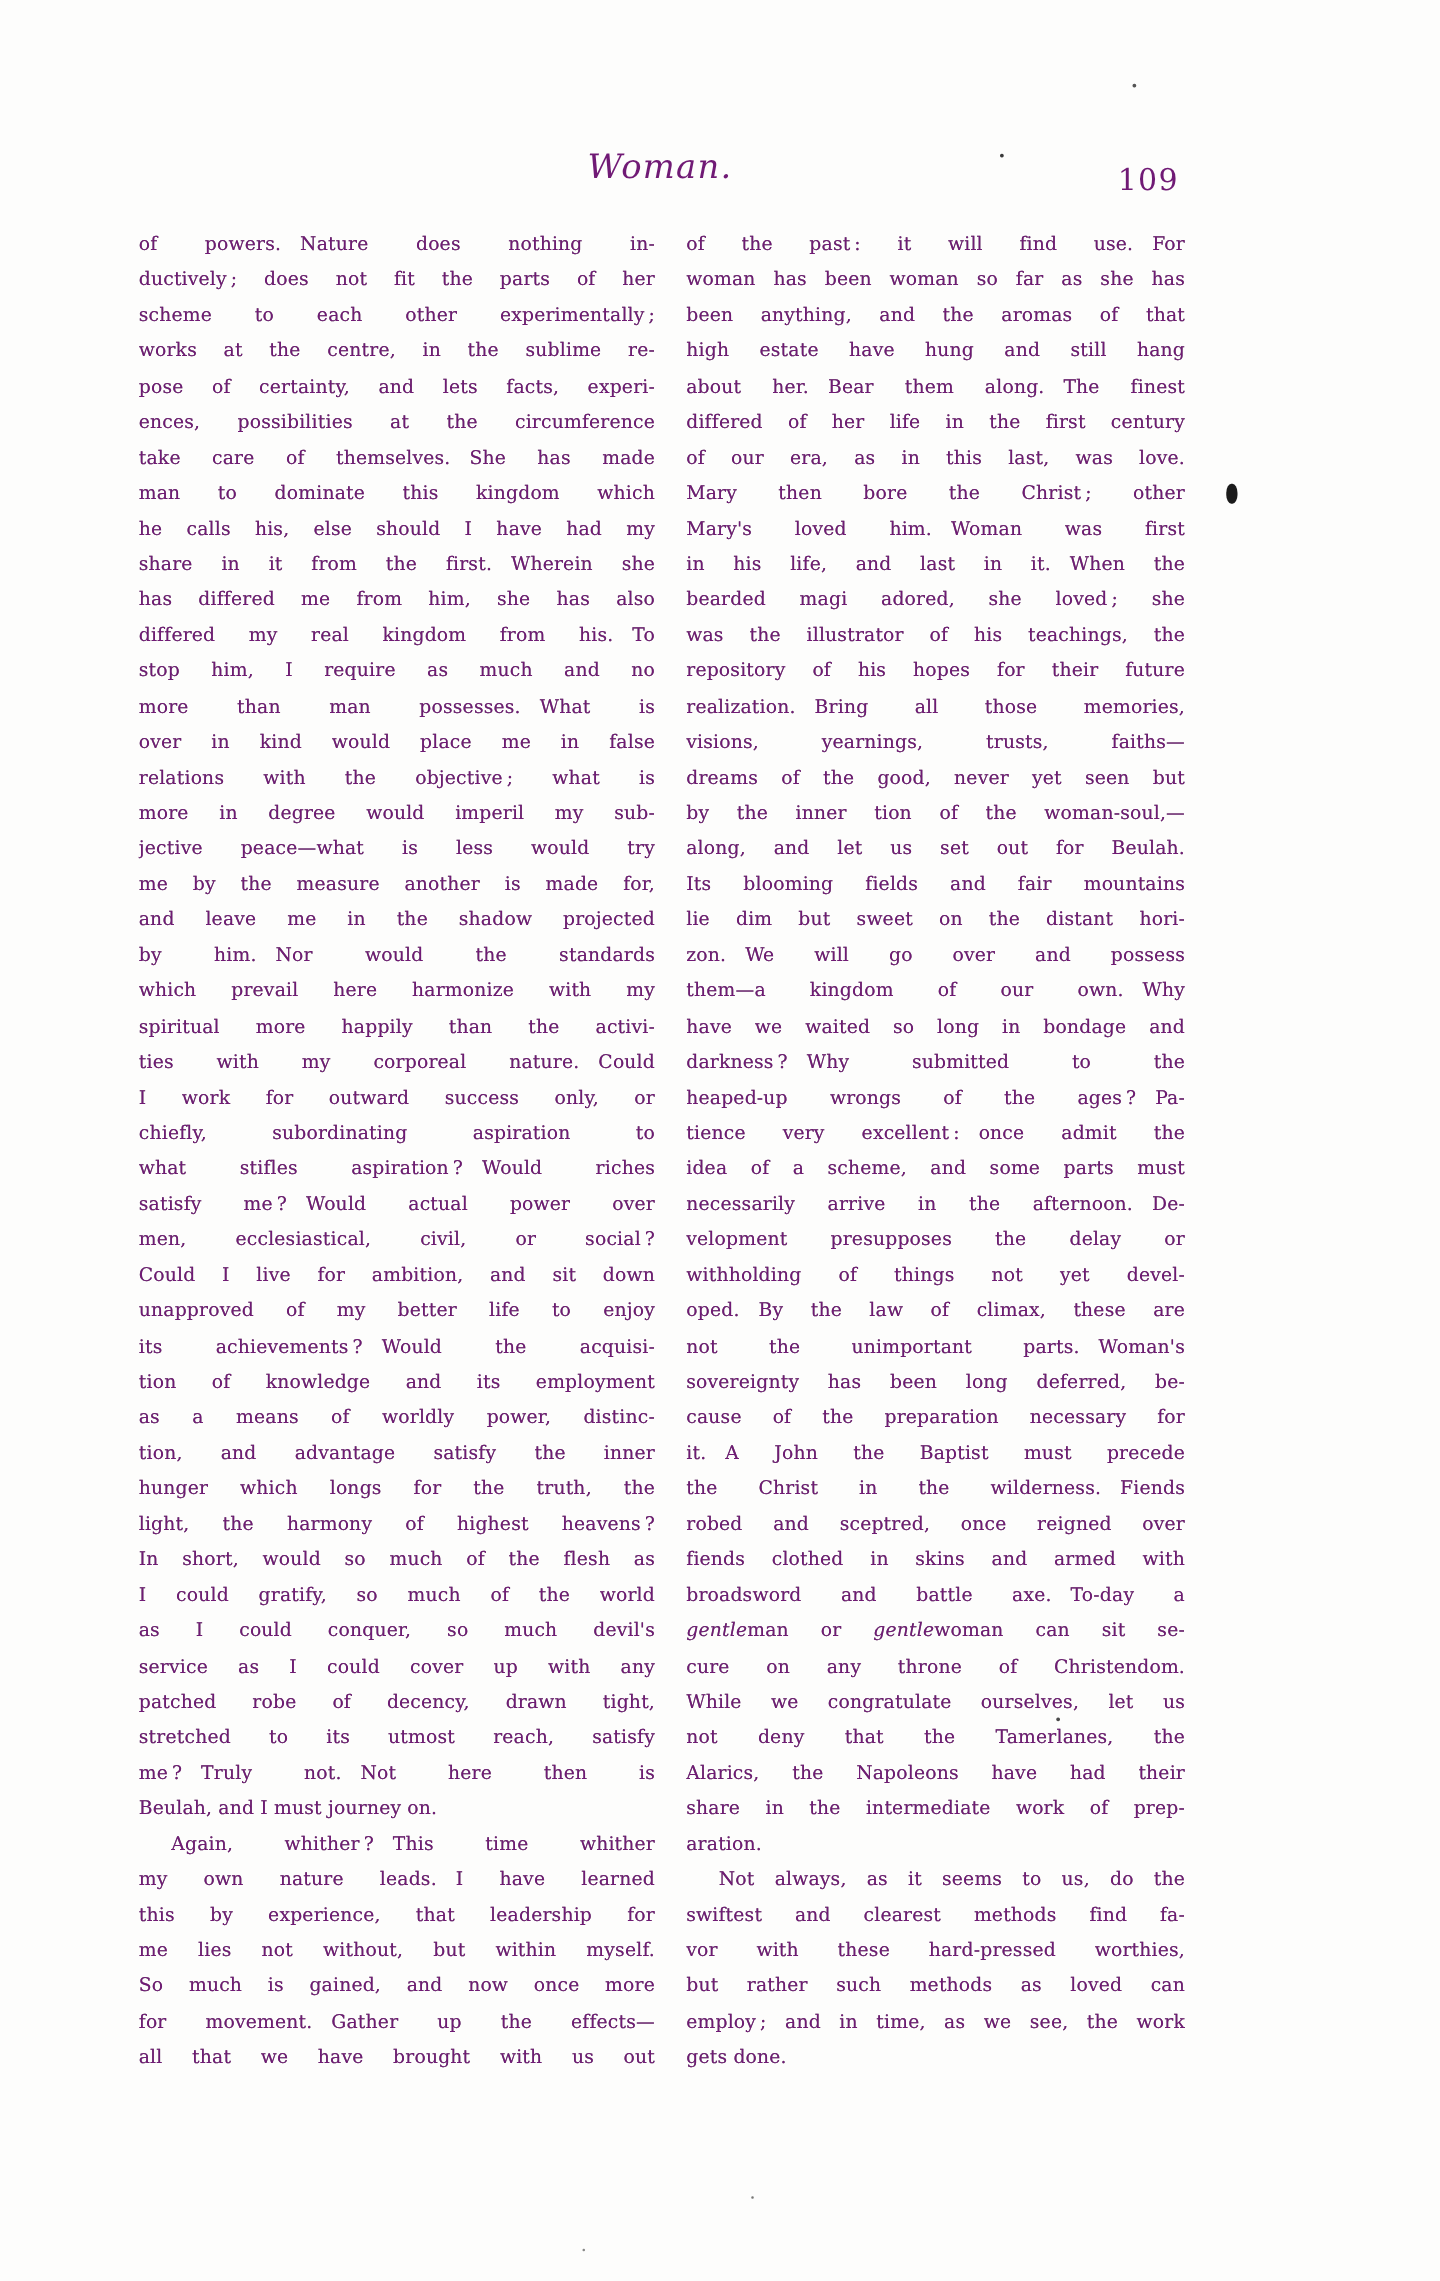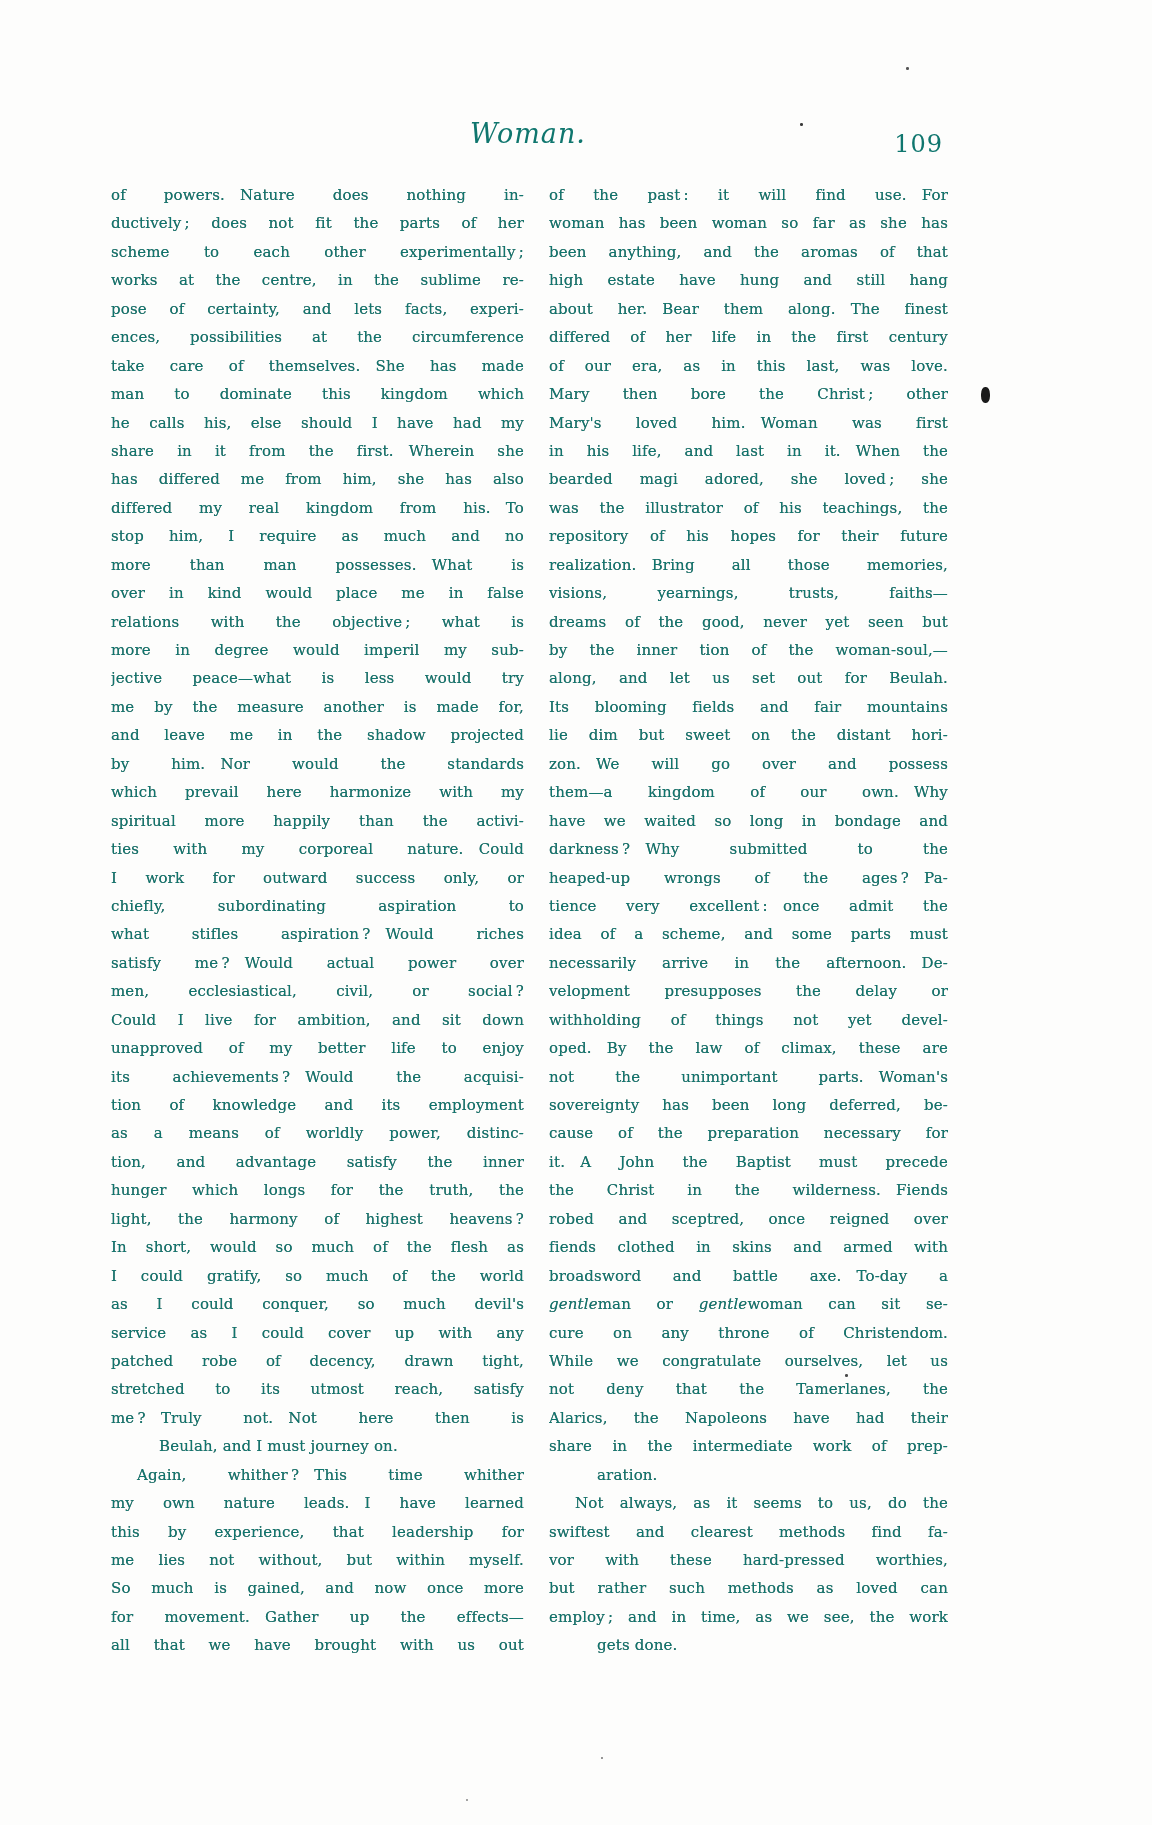--- a/index.html
+++ b/index.html
@@ -7,21 +7,21 @@
     padding: 0;
     background: #ffffff;
   }
   .page {
     position: relative;
     width: 1152px;
     height: 1825px;
     background: #fdfdfc;
     overflow: hidden;
     font-family: "DejaVu Serif", "Liberation Serif", serif;
-    color: #0f766e;
+    color: #701a75;
   }
   .running-head {
     position: absolute;
     top: 118px;
     left: 111px;
     width: 834px;
     height: 44px;
   }
   .head-title {
     position: absolute;
@@ -51,21 +51,20 @@
   .column.right { left: 549px; width: 399px; }
   .line {
     height: 28.45px;
     overflow: hidden;
     text-align: justify;
     text-align-last: justify;
   }
   .line.end {
     text-align: right;
     text-align-last: left;
-    margin-left: 48px;
   }
   .line.indent { text-indent: 26px; }
   .it { font-style: italic; }
   .speck {
     position: absolute;
     background: #1b1b1b;
     border-radius: 45%;
   }
   .speck.blot   { left: 981px; top: 387px; width: 9px;  height: 16px; }
   .speck.dot-a  { left: 800px; top: 123px; width: 3px;  height: 3px; background:#3a3a3a; }

